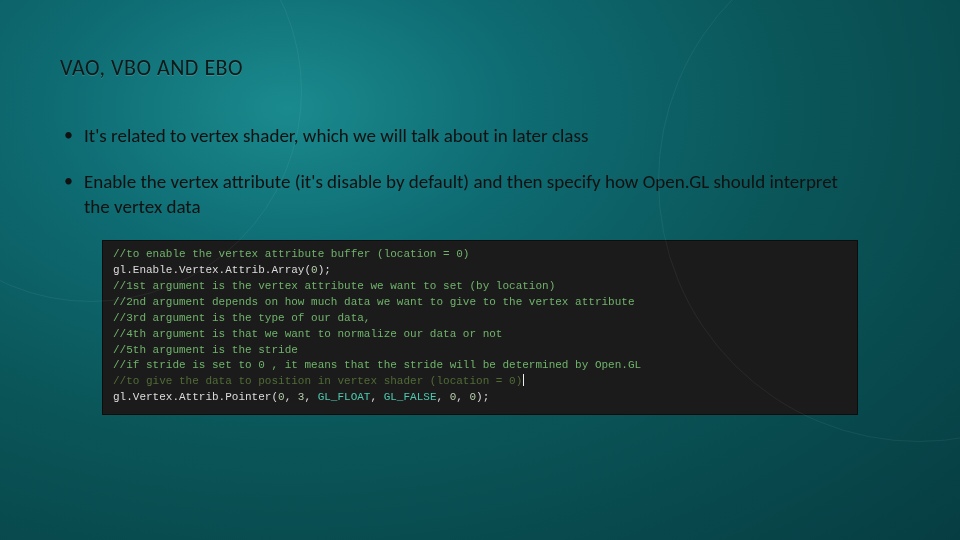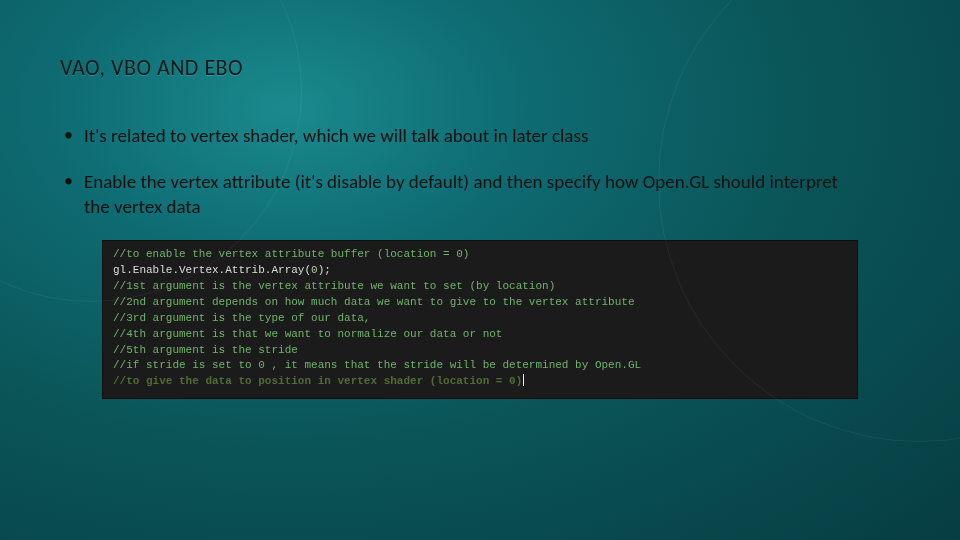--- a/index.html
+++ b/index.html
@@ -59,21 +59,21 @@
     font-size: 11px;
     line-height: 1.45;
     color: #cfcfcf;
     border: 1px solid rgba(0,0,0,0.5);
   }
   .code-block .line { white-space: pre; }
   .comment { color: #6fb36a; }   
   .call    { color: #dcdcdc; }
   .num     { color: #b5cea8; }
   .kw      { color: #4ec9b0; }   
-  .dimcmt  { color: #5a7a3a; opacity: .85; font-weight: bold; } 
+  .dimcmt  { color: #5a7a3a; opacity: .85; } 
   .caret { display:inline-block; width:1px; height:12px; background:#eee; vertical-align:-2px; margin-left:1px;}
 </style>
 </head>
 <body>
 
 <h1 class="title">VAO, VBO AND EBO</h1>
 
 <ul class="bullets">
   <li>It's related to vertex shader, which we will talk about in later class</li>
   <li>Enable the vertex attribute (it's disable by default) and then specify how Open.GL should interpret the vertex data</li>
@@ -82,13 +82,14 @@
 <div class="code-block" id="code-block">
     <div class="line"><span class="comment">//to enable the vertex attribute buffer (location = 0)</span></div>
     <div class="line"><span class="call">gl.Enable.Vertex.Attrib.Array(<span class="num">0</span>);</span></div>
     <div class="line"><span class="comment">//1st argument is the vertex attribute we want to set (by location)</span></div>
     <div class="line"><span class="comment">//2nd argument depends on how much data we want to give to the vertex attribute</span></div>
     <div class="line"><span class="comment">//3rd argument is the type of our data,</span></div>
     <div class="line"><span class="comment">//4th argument is that we want to normalize our data or not</span></div>
     <div class="line"><span class="comment">//5th argument is the stride</span></div>
     <div class="line"><span class="comment">//if stride is set to 0 , it means that the stride will be determined by Open.GL</span></div>
     <div class="line"><span class="dimcmt">//to give the data to position in vertex shader (location = 0)</span><span class="caret"></span></div>
+    <div class="line"><span class="call">gl.Vertex.Attrib.Pointer(<span class="num">0</span>, <span class="num">3</span>, <span class="kw">GL_FLOAT</span>, <span class="kw">GL_FALSE</span>, <span class="num">0</span>, <span class="num">0</span>);</span></div>
   </div>
 
 </body></html>

